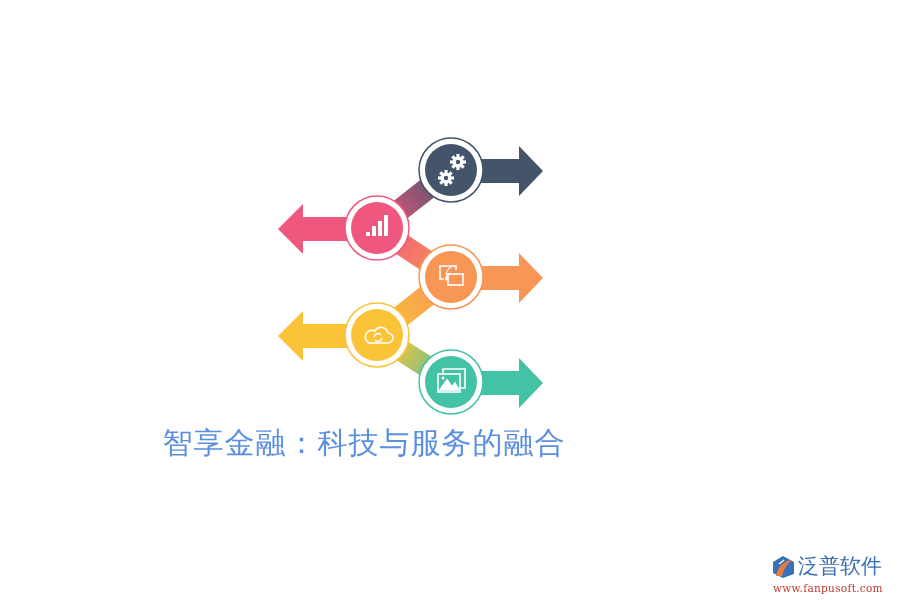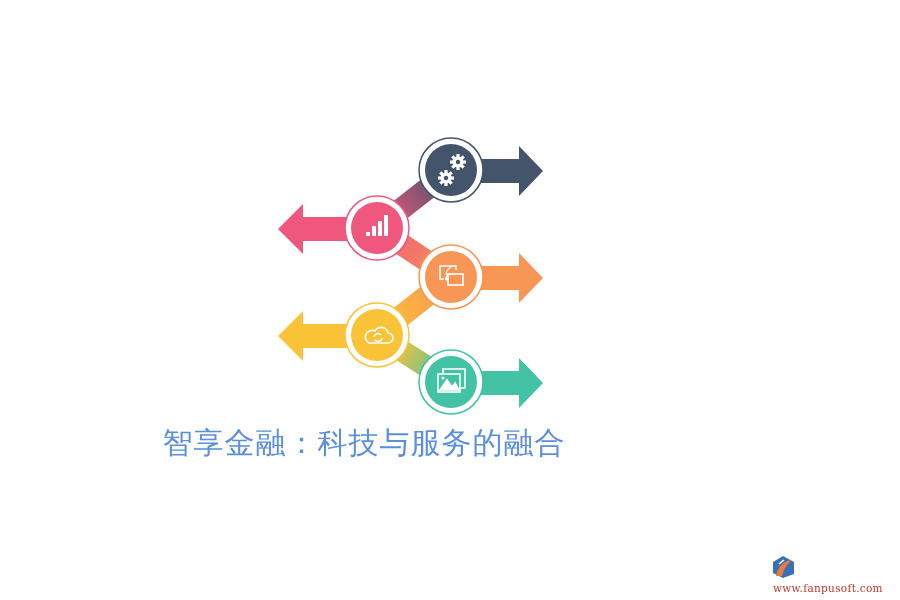--- a/index.html
+++ b/index.html
@@ -130,14 +130,15 @@
 </svg>
 
 <div class="title">智享金融：科技与服务的融合</div>
 
 <div class="logo">
   <svg class="logo-mark" viewBox="0 0 26 26">
     <path d="M13,2 L24,8 L24,20 L13,24 L3,19 L3,8 Z" fill="#3b6fb6"></path>
     <path d="M6,22 C8,12 14,7 22,6 C17,10 14,15 12,22 Z" fill="#e67e3a"></path>
     <path d="M9,10 L14,6" stroke="#ffffff" stroke-width="1.5"></path>
   </svg>
+  <span class="logo-name">泛普软件</span>
   <span class="logo-url">www.fanpusoft.com</span>
 </div>
 
 </body></html>

